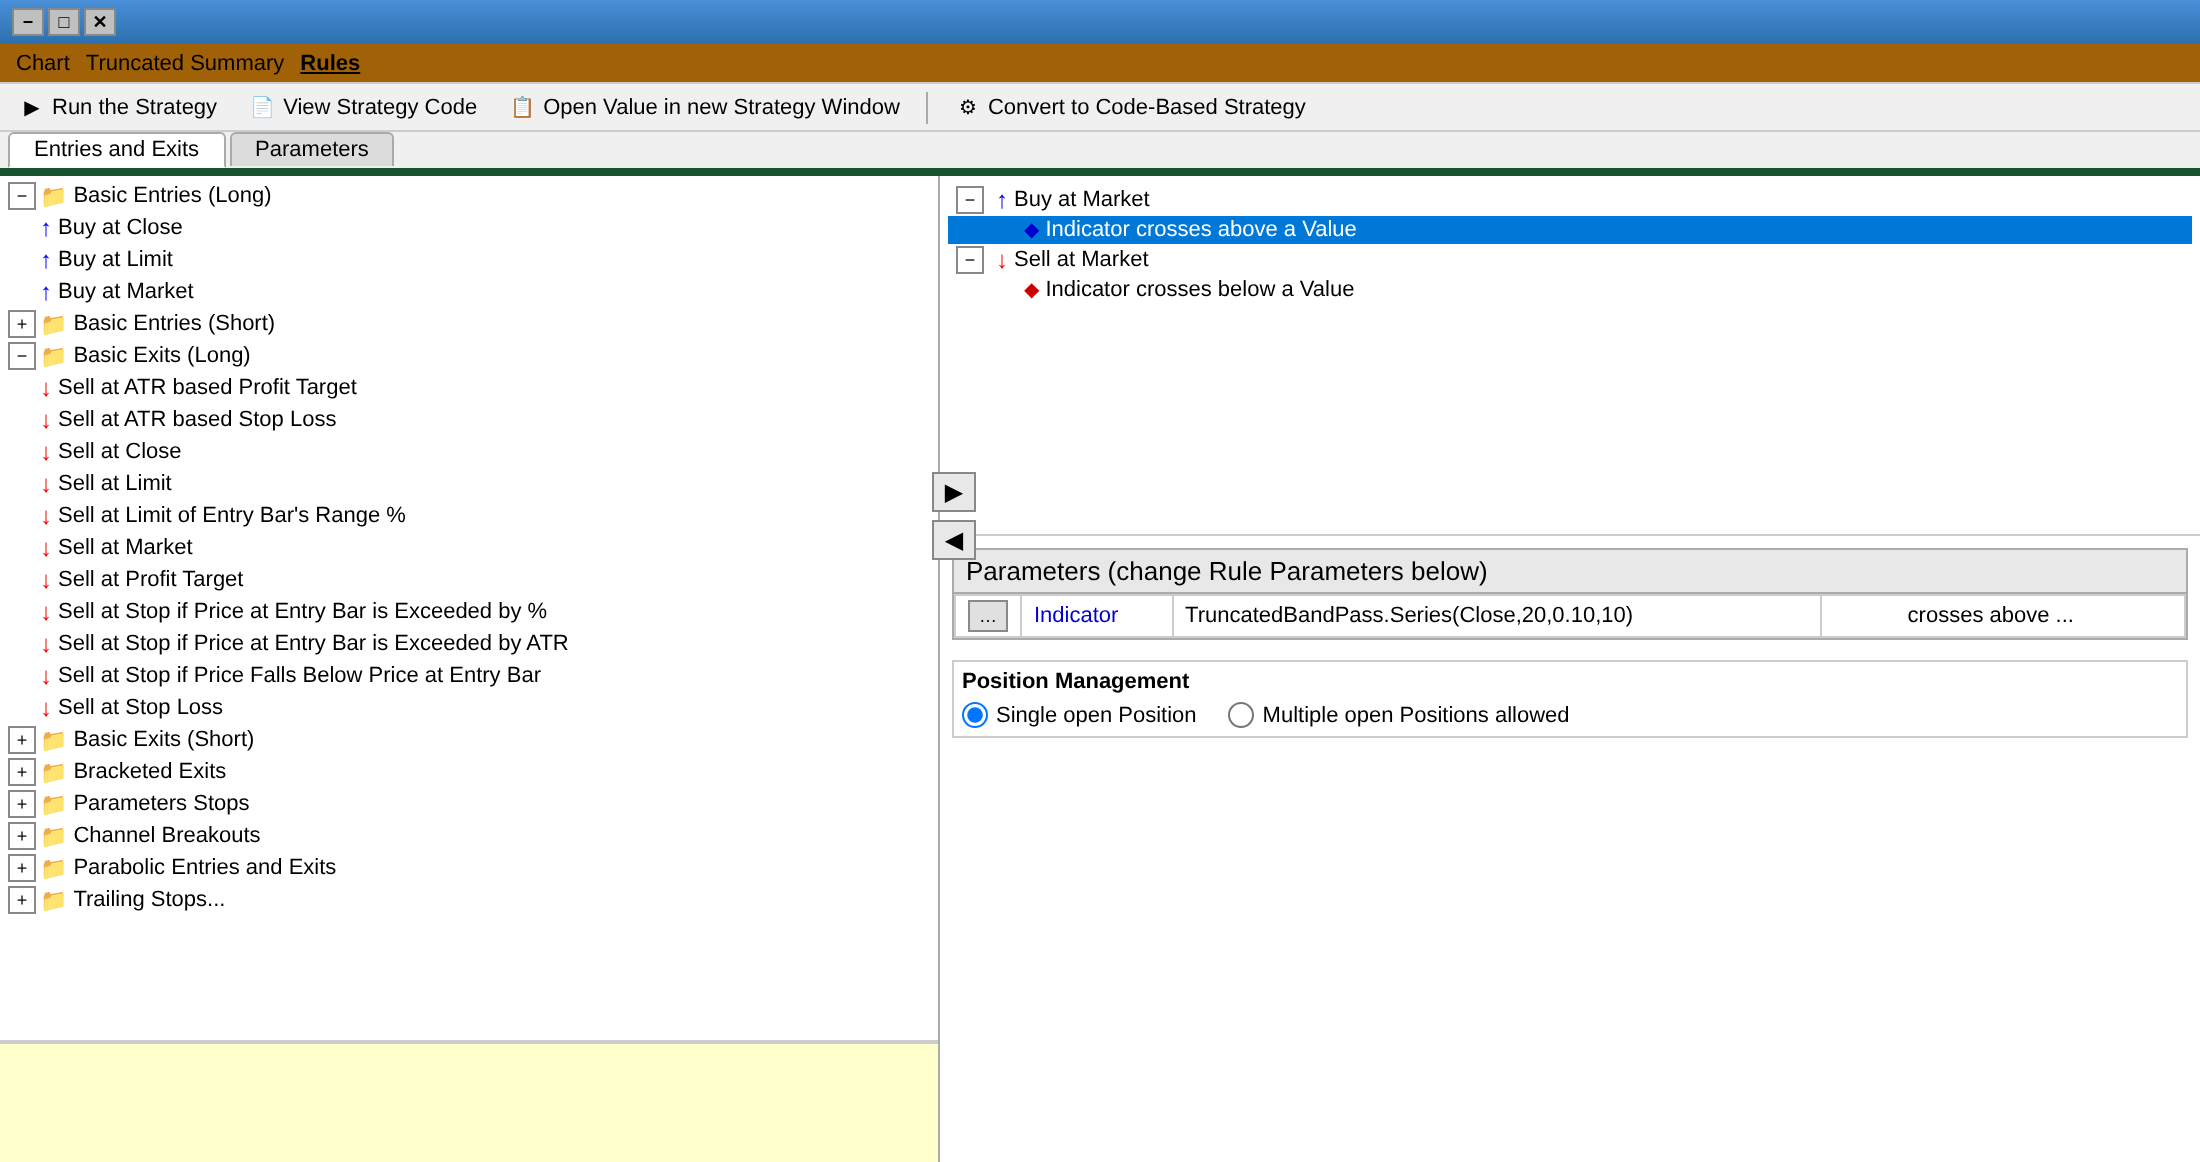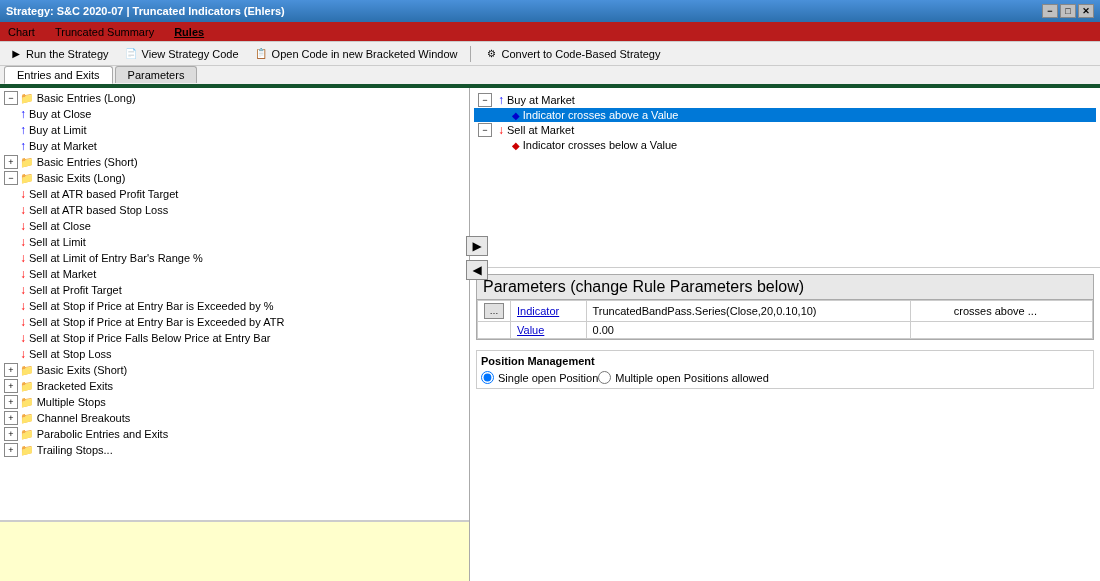--- a/index.html
+++ b/index.html
@@ -23,27 +23,26 @@
       background: #c0c0c0;
       border: 1px solid #888;
       font-size: 9px;
       display: flex; align-items: center; justify-content: center;
       cursor: pointer;
       color: #000;
     }
 
     
     .menu-bar {
-      background: #b91c1c;
+      background: #a16207;
       border-bottom: 1px solid #ccc;
       height: 20px;
       display: flex;
       align-items: center;
       padding: 0 4px;
-      gap: 12px;
     }
     .menu-item {
       font-size: 11px;
       cursor: pointer;
       padding: 0 4px;
       height: 100%;
       display: flex; align-items: center;
     }
     .menu-item.active { font-weight: bold; text-decoration: underline; }
 
@@ -196,51 +195,52 @@
     
     .params-section {
       border: 1px solid #aaa;
       margin: 6px;
       background: #fff;
     }
     .params-header {
       background: #e8e8e8;
       border-bottom: 1px solid #aaa;
       padding: 3px 6px;
-      font-size: 16px;
+      font-size: 13px;
     }
     .params-table {
       width: 100%;
       border-collapse: collapse;
     }
     .params-table td {
       border: 1px solid #ccc;
       padding: 2px 6px;
       font-size: 11px;
     }
     .params-table .param-icon-cell {
       width: 28px;
       text-align: center;
     }
-    .params-table .param-name { color: #0000cc; text-decoration: underline; cursor: pointer; }
+    .params-table .param-name { color: #0000cc; cursor: pointer; }
     .param-btn { width: 20px; height: 16px; border: 1px solid #888; background: #e0e0e0; font-size: 9px; display: inline-flex; align-items: center; justify-content: center; }
 
     
     .position-section {
       margin: 4px 6px;
       border: 1px solid #ccc;
       padding: 4px;
     }
     .position-header {
       font-size: 11px;
       font-weight: bold;
       margin-bottom: 4px;
     }
     .radio-group {
       display: flex;
+      gap: 16px;
       align-items: center;
     }
     .radio-label {
       display: flex;
       align-items: center;
       gap: 4px;
       font-size: 11px;
       cursor: pointer;
     }
 
@@ -254,21 +254,20 @@
 
     
     .tree-area::-webkit-scrollbar { width: 12px; }
     .tree-area::-webkit-scrollbar-track { background: #f0f0f0; }
     .tree-area::-webkit-scrollbar-thumb { background: #c0c0c0; border: 1px solid #888; }
   </style>
 </head>
 <body>
 
 <div class="title-bar">
-  <span>Strategy: S&amp;C 2020-07 | Truncated Indicators (Ehlers)</span>
   <div class="title-bar-controls">
     <div class="title-bar-btn">−</div>
     <div class="title-bar-btn">□</div>
     <div class="title-bar-btn">✕</div>
   </div>
 </div>
 
 <div class="menu-bar">
   <div class="menu-item">Chart</div>
   <div class="menu-item">Truncated Summary</div>
@@ -279,21 +278,21 @@
   <div class="toolbar-btn">
     <span class="toolbar-icon">▶</span>
     <span>Run the Strategy</span>
   </div>
   <div class="toolbar-btn">
     <span class="toolbar-icon">📄</span>
     <span>View Strategy Code</span>
   </div>
   <div class="toolbar-btn">
     <span class="toolbar-icon">📋</span>
-    <span>Open Code in new Bracketed Window</span>
+    <span>Open Value in new Strategy Window</span>
   </div>
   <div class="toolbar-separator"></div>
   <div class="toolbar-btn">
     <span class="toolbar-icon">⚙</span>
     <span>Convert to Code-Based Strategy</span>
   </div>
 </div>
 
 <div class="tab-bar">
   <div class="tab active">Entries and Exits</div>
@@ -387,21 +386,21 @@
 
       <div class="tree-item tree-indent-1">
         <span class="expand-btn">+</span>
         <span class="folder-icon">📁</span>
         <span>Bracketed Exits</span>
       </div>
 
       <div class="tree-item tree-indent-1">
         <span class="expand-btn">+</span>
         <span class="folder-icon">📁</span>
-        <span>Multiple Stops</span>
+        <span>Parameters Stops</span>
       </div>
 
       <div class="tree-item tree-indent-1">
         <span class="expand-btn">+</span>
         <span class="folder-icon">📁</span>
         <span>Channel Breakouts</span>
       </div>
 
       <div class="tree-item tree-indent-1">
         <span class="expand-btn">+</span>
@@ -465,30 +464,20 @@
           <td>
             <span class="param-name">Indicator</span>
           </td>
           <td>
             <span>TruncatedBandPass.Series(Close,20,0.10,10)</span>
           </td>
           <td style="color:#000; white-space:nowrap;padding-left:43px;">
             <span>crosses above ...</span>
           </td>
         </tr>
-        <tr>
-          <td class="param-icon-cell"></td>
-          <td>
-            <span class="param-name">Value</span>
-          </td>
-          <td>
-            <span>0.00</span>
-          </td>
-          <td></td>
-        </tr>
       </tbody>
         </table>
     </div>
 
     <div class="position-section">
       <div class="position-header">Position Management</div>
       <div class="radio-group">
         <label class="radio-label">
           <input type="radio" name="position" checked="" style="">
           <span>Single open Position</span>

